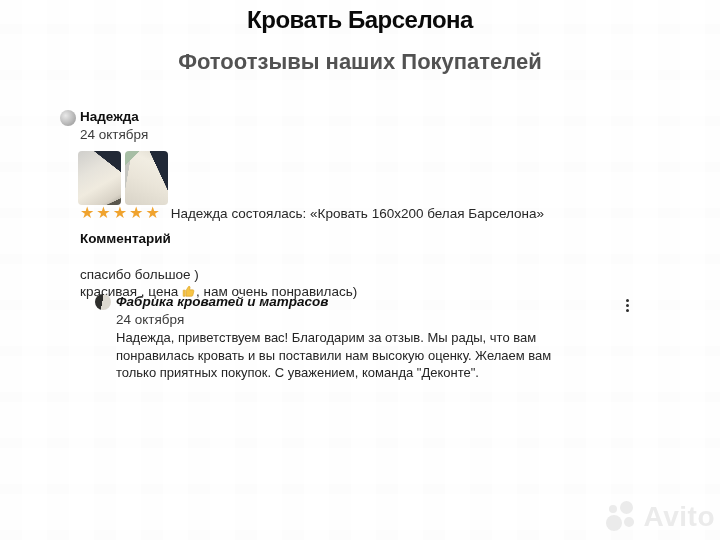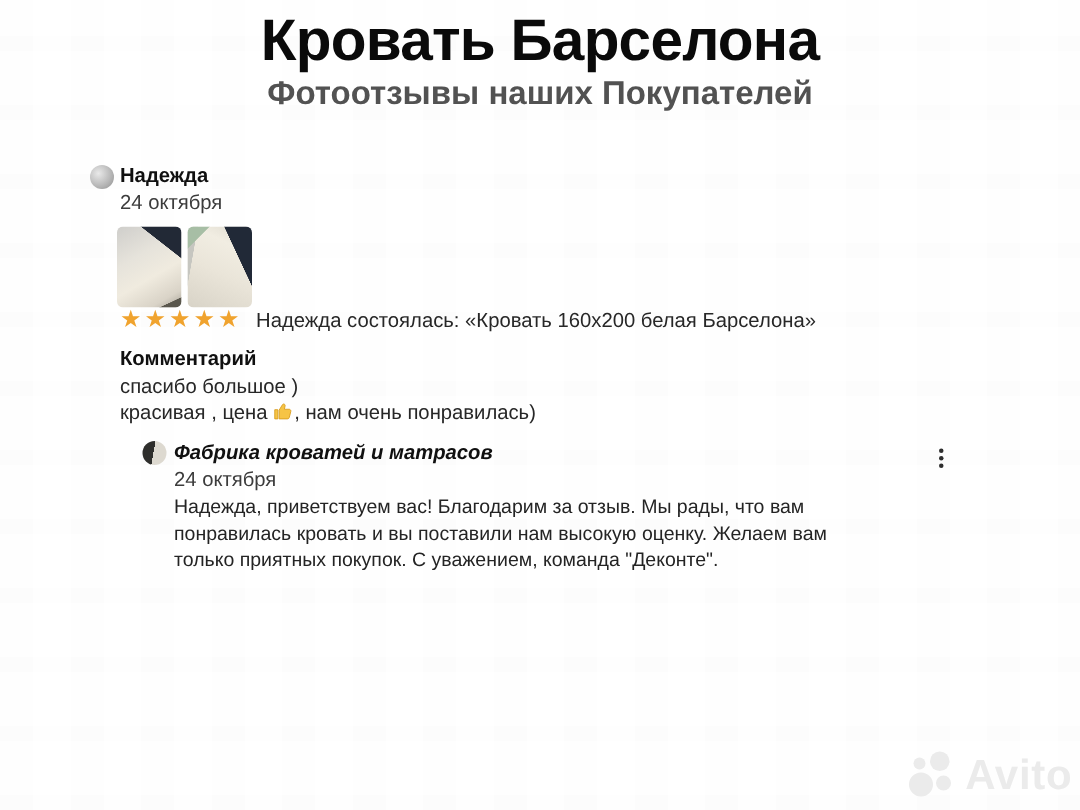--- a/index.html
+++ b/index.html
@@ -13,21 +13,21 @@
     content:""; position:absolute; inset:0; pointer-events:none;
     background-image:
       repeating-linear-gradient(90deg, rgba(0,0,0,0.015) 0 22px, transparent 22px 47px),
       repeating-linear-gradient(0deg, rgba(0,0,0,0.015) 0 10px, transparent 10px 46px);
     opacity:.45;
   }
 
   
   .page-title {
     position:absolute; top:6px; left:0; right:0; text-align:center;
-    font-size:39px; font-weight:700; color:#0a0a0a; letter-spacing:-0.5px;
+    font-size:24px; font-weight:700; color:#0a0a0a; letter-spacing:-0.5px;
   }
   .page-subtitle {
     position:absolute; top:49px; left:0; right:0; text-align:center;
     font-size:22px; font-weight:700; color:#525252;
   }
 
   
   .review-head { position:absolute; left:60px; top:109px; display:flex; }
   .avatar { width:16px; height:16px; border-radius:50%; flex:0 0 auto; }
   .avatar-user { background:radial-gradient(circle at 35% 35%, #e9e9e9, #b9b9b9 55%, #8e8e8e); margin-right:4px; margin-top:1px; }
@@ -48,21 +48,21 @@
       linear-gradient(135deg, #a7bea5 0, #a7bea5 15%, rgba(167,190,165,0) 15.5%),
       linear-gradient(100deg, #c6c6c0 0, #c6c6c0 13%, rgba(198,198,192,0) 13.5%),
       linear-gradient(25deg, #d8d3c7 0%, #eae5d9 45%, #f1ede2 75%, #ddd9ce 100%);
   }
 
   .rating-row { position:absolute; left:80px; top:204px; display:flex; align-items:center; }
   .stars { font-family:"DejaVu Sans",sans-serif; color:#f0a32e; font-size:16px; letter-spacing:2px; margin-right:9px; line-height:18px; }
   .deal-text { font-size:13.5px; color:#272727; }
 
   .comment-block { position:absolute; left:80px; top:231px; }
-  .comment-title { font-size:13.5px; font-weight:700; color:#101010; margin-bottom:4px; }
+  .comment-title { font-size:13.5px; font-weight:700; color:#101010; margin-bottom:21px; }
   .comment-line { font-size:13.5px; color:#272727; line-height:16.5px; }
   .thumb-icon { display:inline-block; width:14px; height:14px; vertical-align:-2px; }
 
   
   .reply { position:absolute; left:95px; top:293px; width:520px; }
   .reply-head { display:flex; align-items:flex-end;font-style:italic; }
   .avatar-seller { background:linear-gradient(100deg, #2e2e2c 0 46%, #ddd9d0 46%); margin-right:5px; margin-top:1px; }
   .reply-name { font-size:13.5px; font-weight:700; color:#101010; line-height:16px; }
   .reply-date { font-size:13.5px; color:#3c3c3c; margin:2px 0 1px 21px; line-height:16px; }
   .reply-text { font-size:13px; color:#242424; line-height:17.5px; margin-left:21px; width:478px; }

